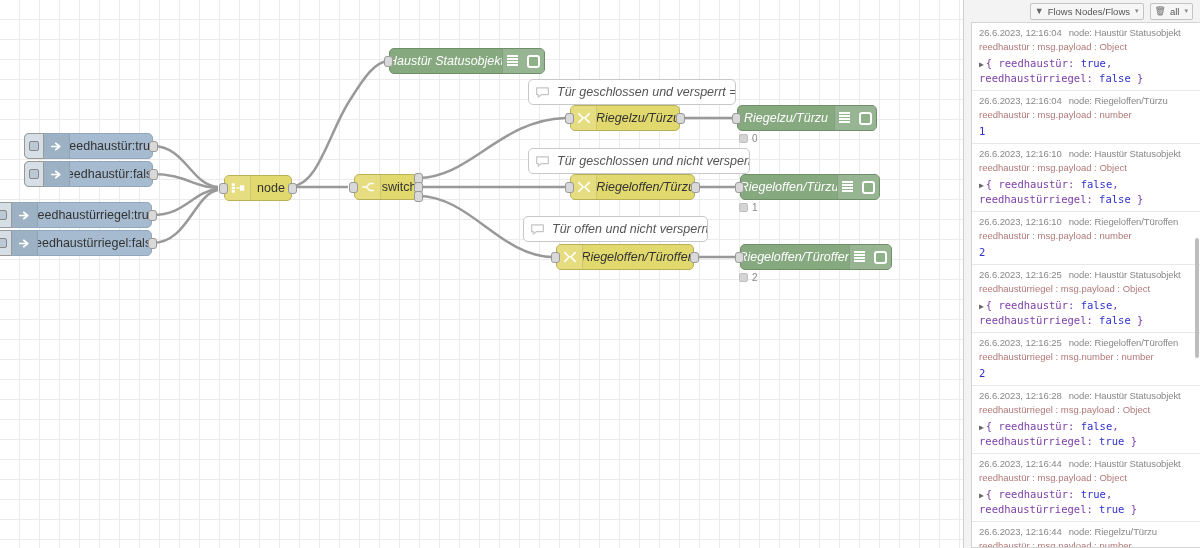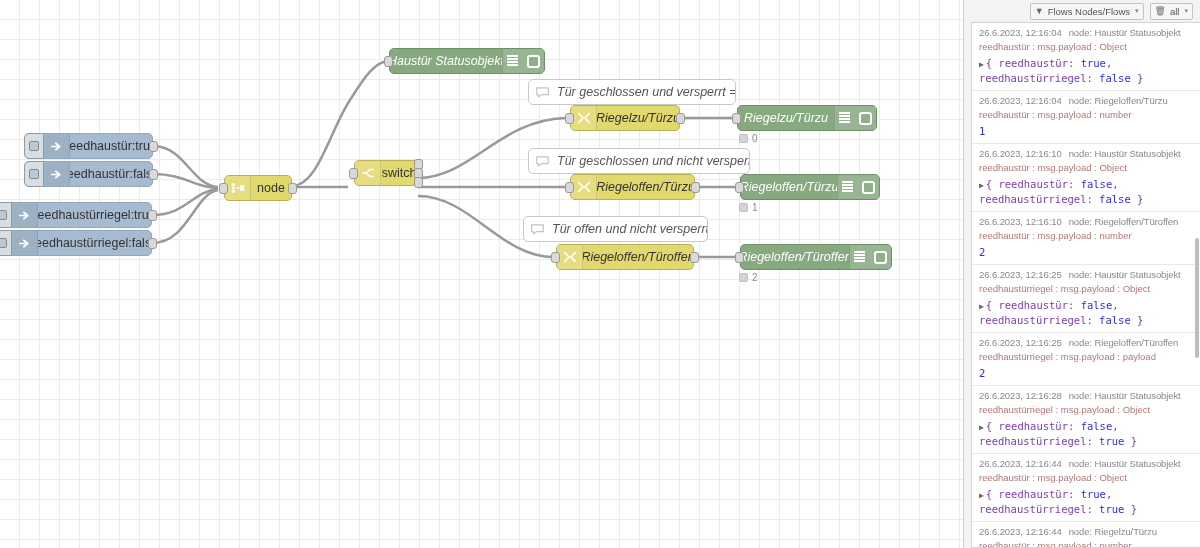--- a/index.html
+++ b/index.html
@@ -298,21 +298,21 @@
           <rect x="1" y="9.7" width="4" height="3.3" fill="#fff"></rect>
           <path d="M7 7h4" stroke="#fff" stroke-width="1.6"></path>
           <rect x="11.5" y="3.5" width="5.5" height="7" fill="#fff"></rect>
         </svg>
       </div>
       <div class="lbl">node</div>
       <div class="port" style="left:-6px; top:7px;"></div>
       <div class="port" style="right:-6px; top:7px;"></div>
     </div>
 
-    <div class="node n-yellow" style="left:354px; top:160px; width:64px;">
+    <div class="node n-yellow" style="left:354px; top:174px; width:64px;">
       <div class="ico">
         <svg width="14" height="14" viewBox="0 0 16 16">
           <path d="M2 8h4l4-4h4M10 12h4M6 8l4 4" stroke="#fff" stroke-width="1.7" fill="none" stroke-linecap="round"></path>
         </svg>
       </div>
       <div class="lbl">switch</div>
       <div class="port" style="left:-6px; top:7px;"></div>
       <div class="port" style="right:-6px; top:-2px;"></div>
       <div class="port" style="right:-6px; top:7px;"></div>
       <div class="port" style="right:-6px; top:16px;"></div>
@@ -509,21 +509,21 @@
         <div class="dbg-body">
           <span class="arrow">▶</span><span class="p">{ reedhaustür: </span><span class="v">false</span><span class="p">,</span><br>
           <span class="p">reedhaustürriegel: </span><span class="v">false</span><span class="p"> }</span>
         </div>
       </div>
 
       <div class="dbg-msg">
         <div class="dbg-head">
           <span>26.6.2023, 12:16:25</span><span class="nd">node: </span><span>Riegeloffen/Türoffen</span>
         </div>
-        <div class="dbg-topic">reedhaustürriegel : msg.payload : payload</div>
+        <div class="dbg-topic">reedhaustürriegel : msg.number : number</div>
         <div class="dbg-body">
           <span class="num">2</span>
         </div>
       </div>
 
       <div class="dbg-msg">
         <div class="dbg-head">
           <span>26.6.2023, 12:16:28</span><span class="nd">node: </span><span>Haustür Statusobjekt</span>
         </div>
         <div class="dbg-topic">reedhaustürriegel : msg.payload : Object</div>

